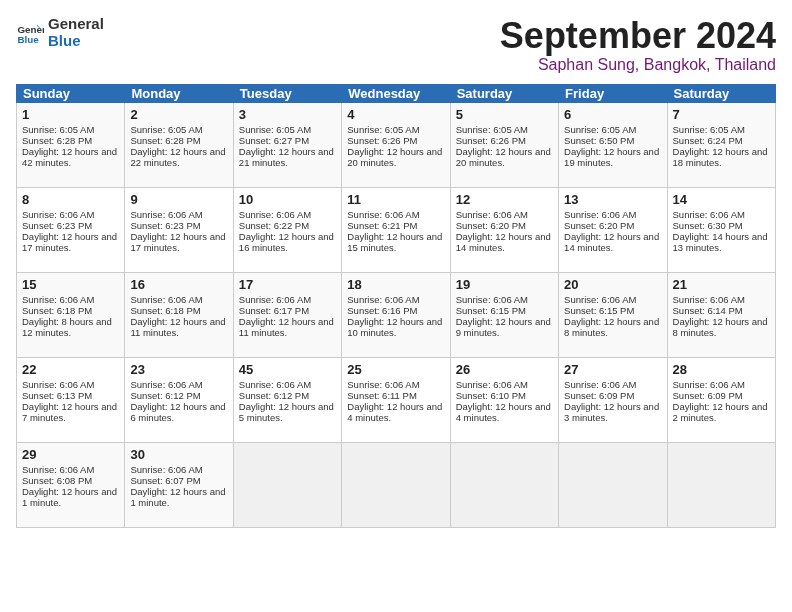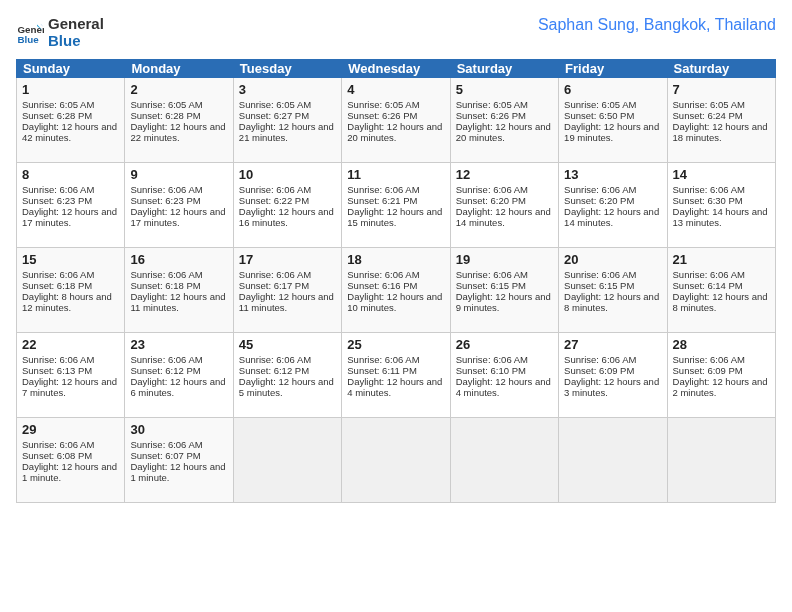--- a/index.html
+++ b/index.html
@@ -29,21 +29,21 @@
       text-align: right;
     }
     .month-title {
       font-size: 36px;
       font-weight: bold;
       color: #222;
       line-height: 1.1;
     }
     .location {
       font-size: 16px;
-      color: #3b82f6;
+      color: #701a75;
     }
     table {
       width: 100%;
       border-collapse: collapse;
       table-layout: fixed;
     }
     thead th {
       background: #2a6db5;
       color: #fff;
       font-size: 13px;
@@ -87,20 +87,21 @@
       <text x="2" y="34" font-size="14" font-weight="bold" fill="#1a6bb5">Blue</text>
       <polygon points="30,8 38,16 30,10" fill="#1a9dd9"></polygon>
       <polygon points="34,6 40,12 36,8" fill="#1a6bb5"></polygon>
     </svg>
     <div>
       <div style="font-size:15px;font-weight:bold;color:#333;line-height:1.1;">General</div>
       <div style="font-size:15px;font-weight:bold;color:#1a6bb5;line-height:1.1;">Blue</div>
     </div>
   </div>
   <div class="title-area">
+    <div class="month-title">September 2024</div>
     <div class="location">Saphan Sung, Bangkok, Thailand</div>
   </div>
 </div>
 
 <table>
   <thead>
     <tr id="header-row">
         <th>Sunday</th>
         <th>Monday</th>
         <th>Tuesday</th>

